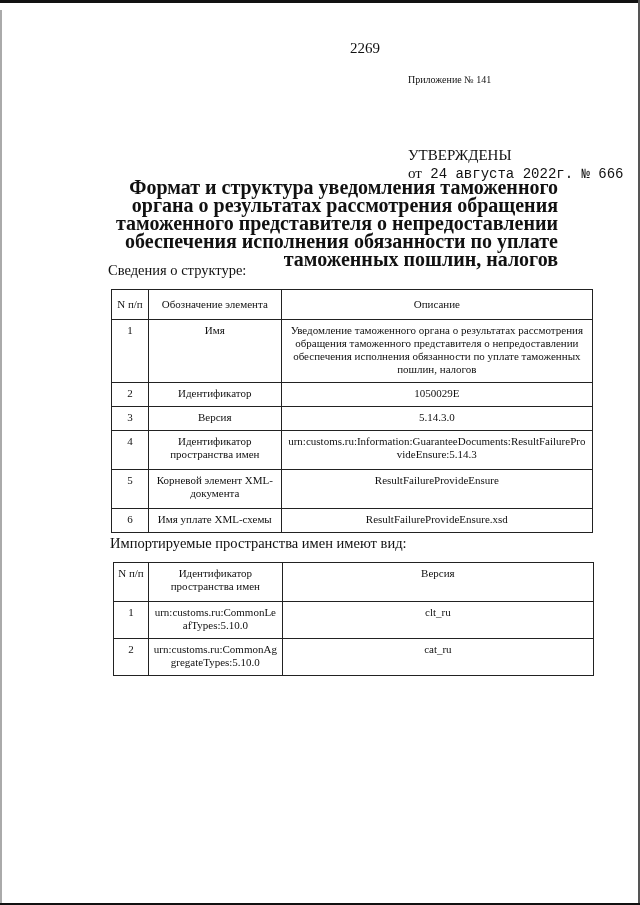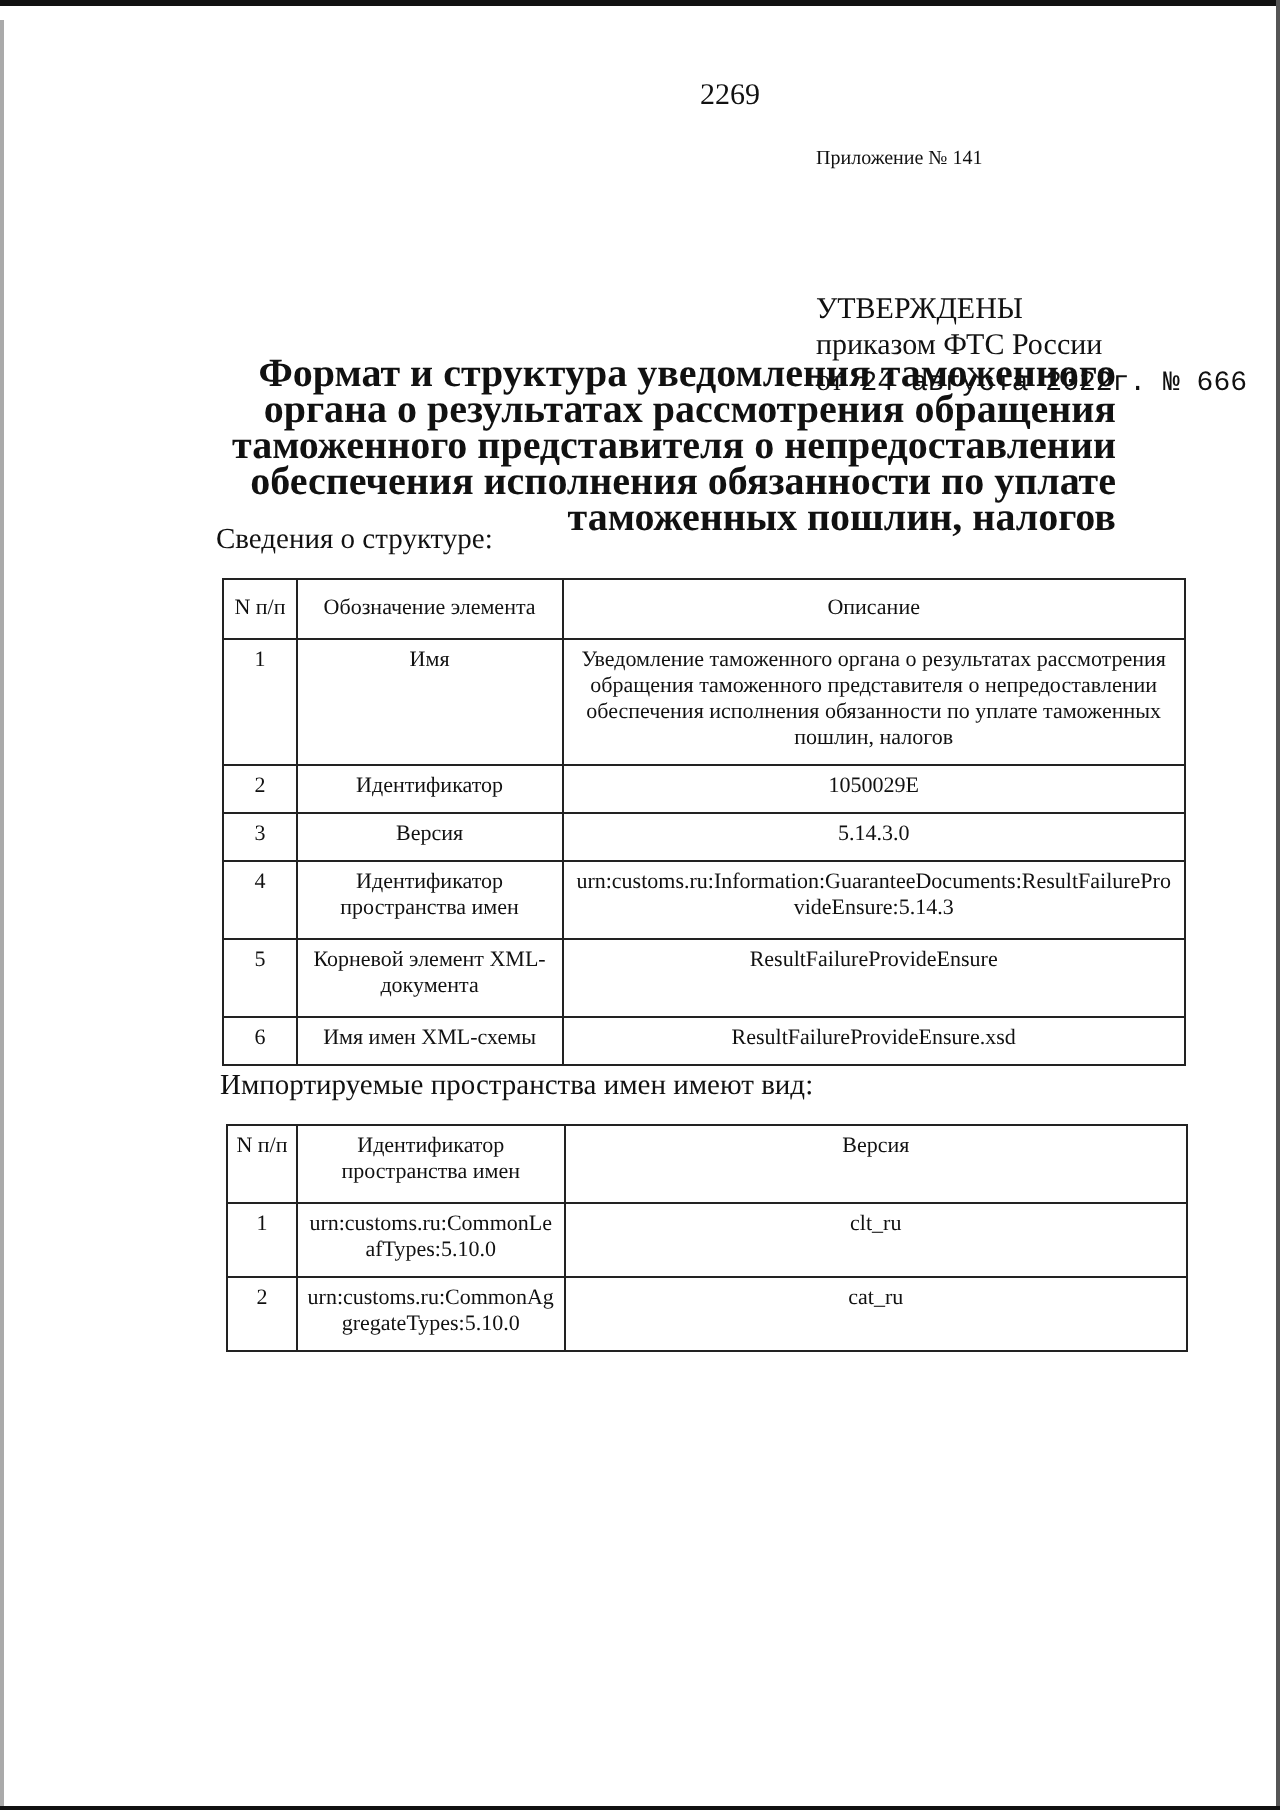--- a/index.html
+++ b/index.html
@@ -53,21 +53,20 @@
 <div class="edge-top"></div>
 <div class="edge-left"></div>
 <div class="edge-right"></div>
 <div class="edge-bottom"></div>
 
 <div class="page-num">2269</div>
 <div class="appendix">Приложение № 141</div>
 
 <div class="approved">
   <div>УТВЕРЖДЕНЫ</div>
-  <div>приказом ФТС России</div>
   <div>
     <span>от</span><span class="order-date"> 24 августа 2022г. № 666</span>
   </div>
 </div>
 
 <div class="doc-title">Формат и структура уведомления таможенного органа о результатах рассмотрения обращения таможенного представителя о непредоставлении обеспечения исполнения обязанности по уплате таможенных пошлин, налогов</div>
 
 <div class="section-label label-structure">Сведения о структуре:</div>
 
 <table class="struct-table">
@@ -102,21 +101,21 @@
     <td>Идентификатор пространства имен</td>
     <td style="word-break: break-all;">urn:customs.ru:Information:GuaranteeDocuments:ResultFailureProvideEnsure:5.14.3</td>
   </tr>
   <tr class="r5">
     <td class="num">5</td>
     <td>Корневой элемент XML-документа</td>
     <td>ResultFailureProvideEnsure</td>
   </tr>
   <tr class="r6">
     <td class="num">6</td>
-    <td>Имя имен XML-схемы</td>
+    <td>Имя уплате XML-схемы</td>
     <td>ResultFailureProvideEnsure.xsd</td>
   </tr>
 </tbody>
   </table>
 
 <div class="section-label label-imports">Импортируемые пространства имен имеют вид:</div>
 
 <table class="ns-table">
   <colgroup>
       <col class="c1">

